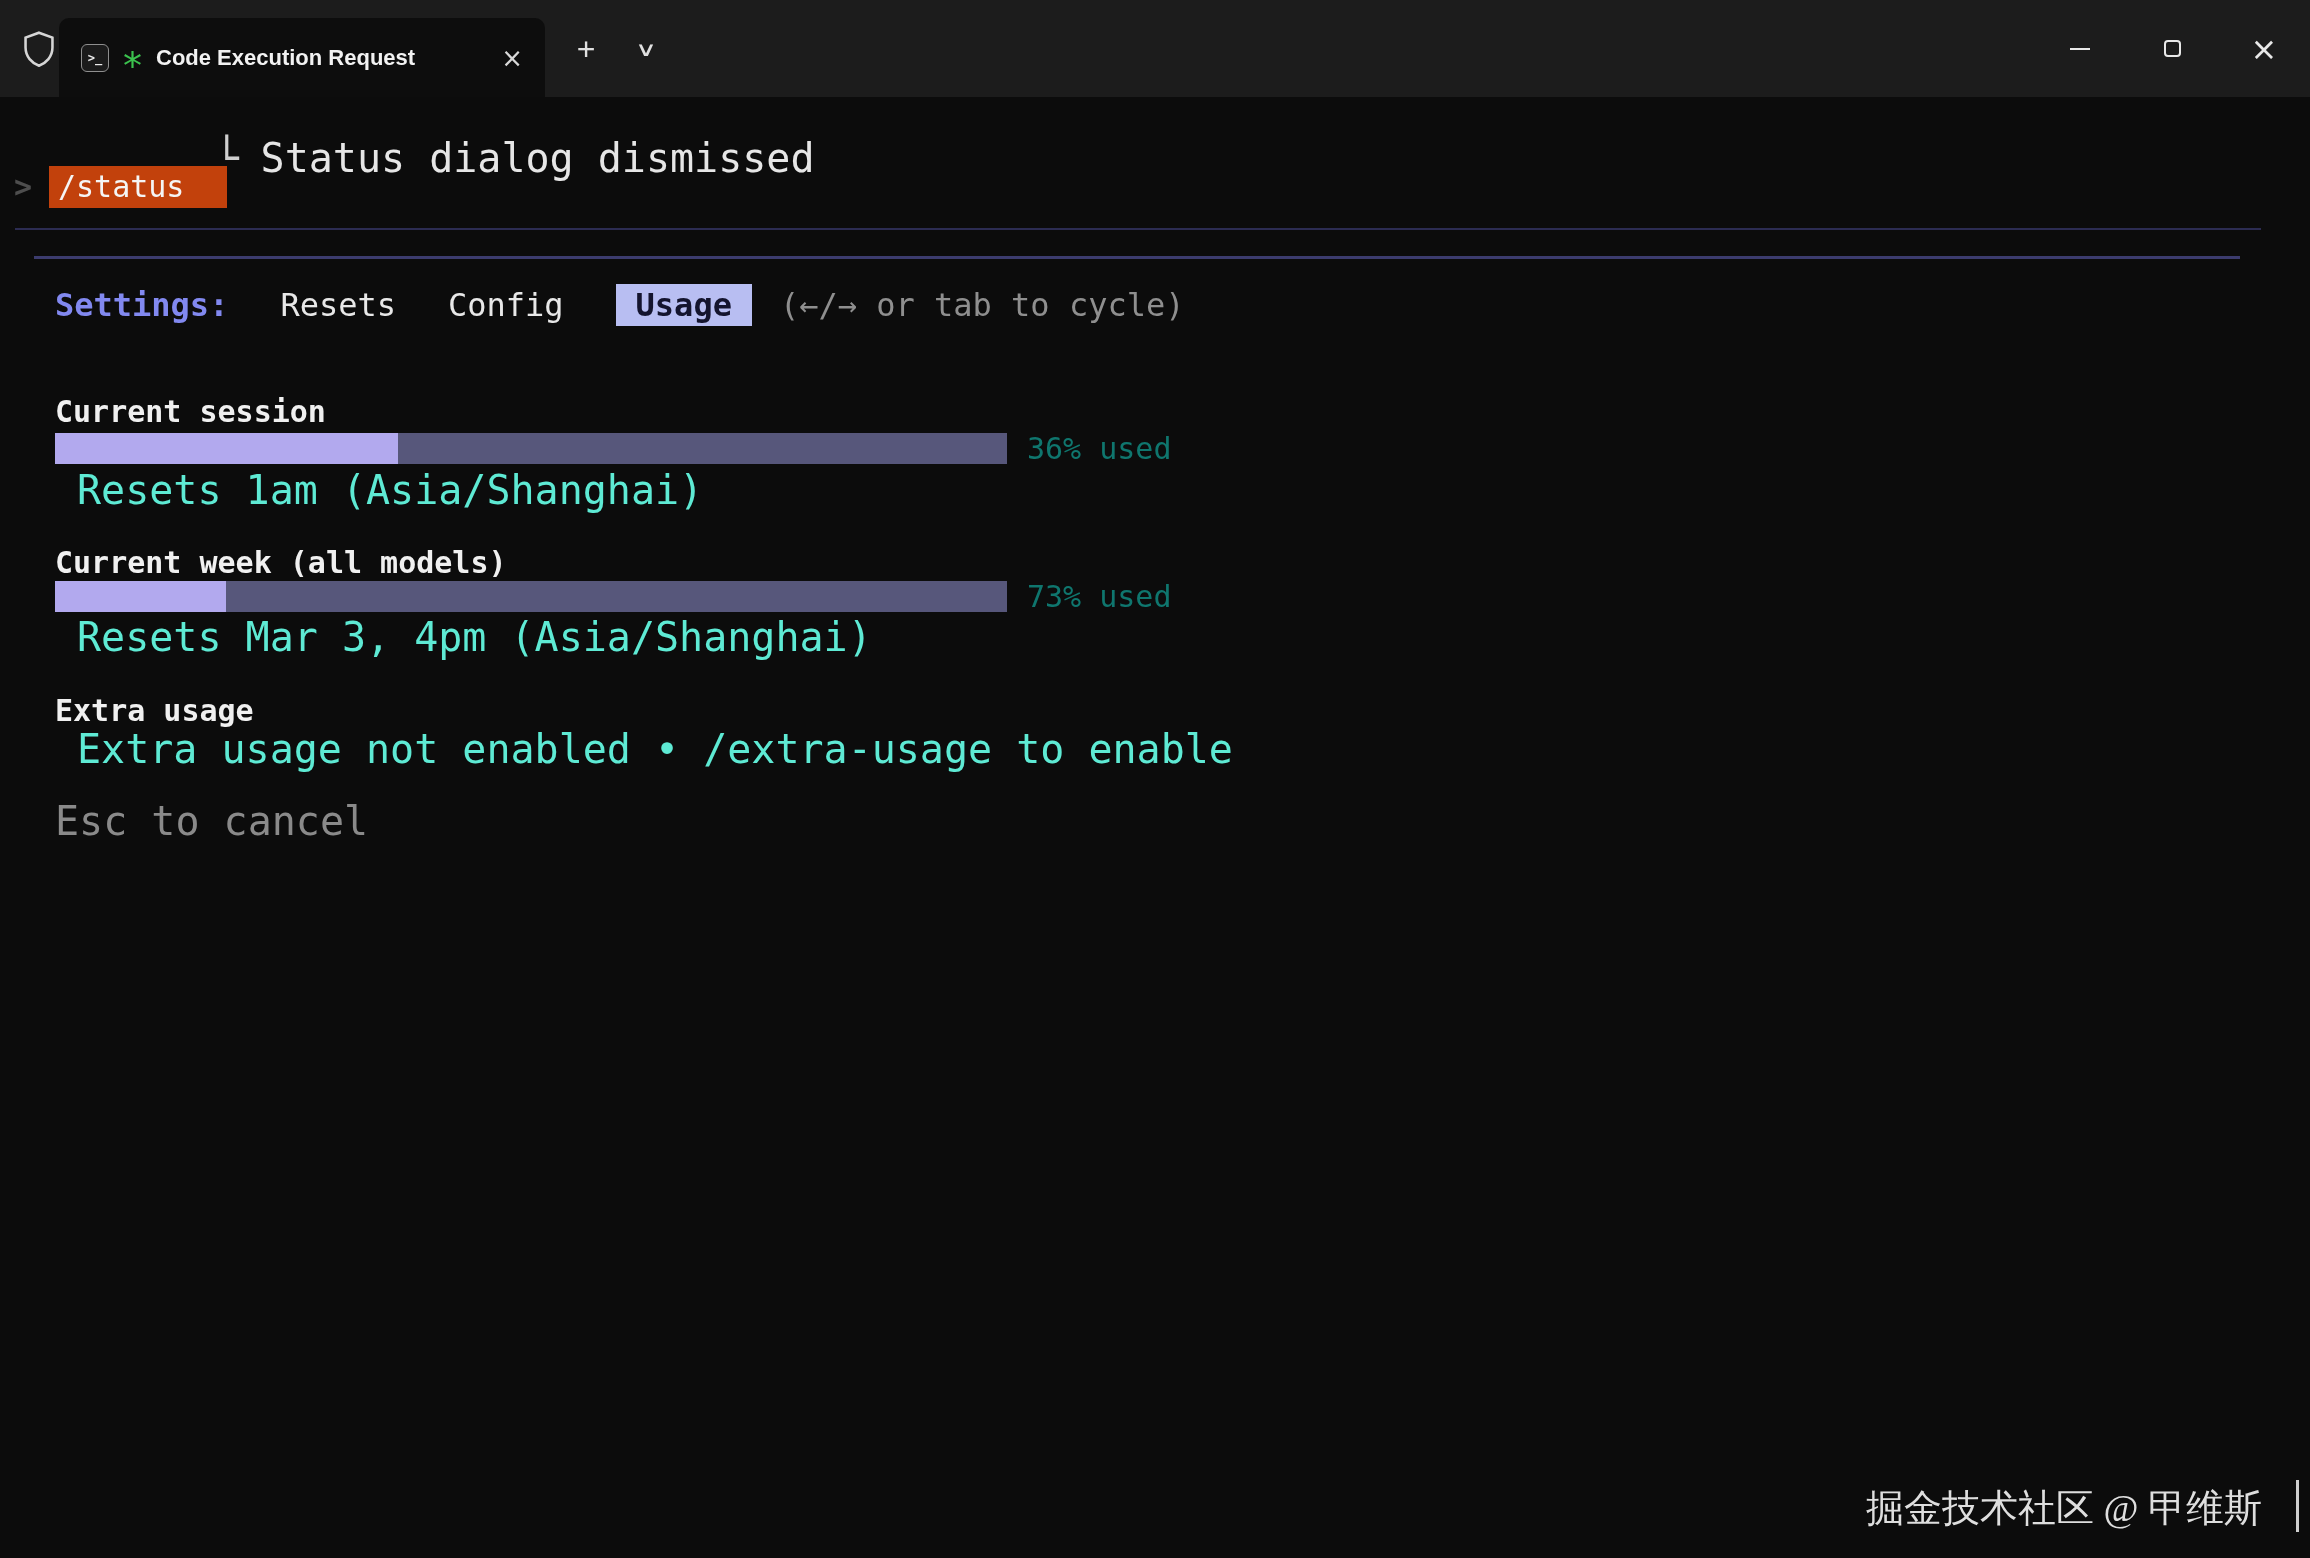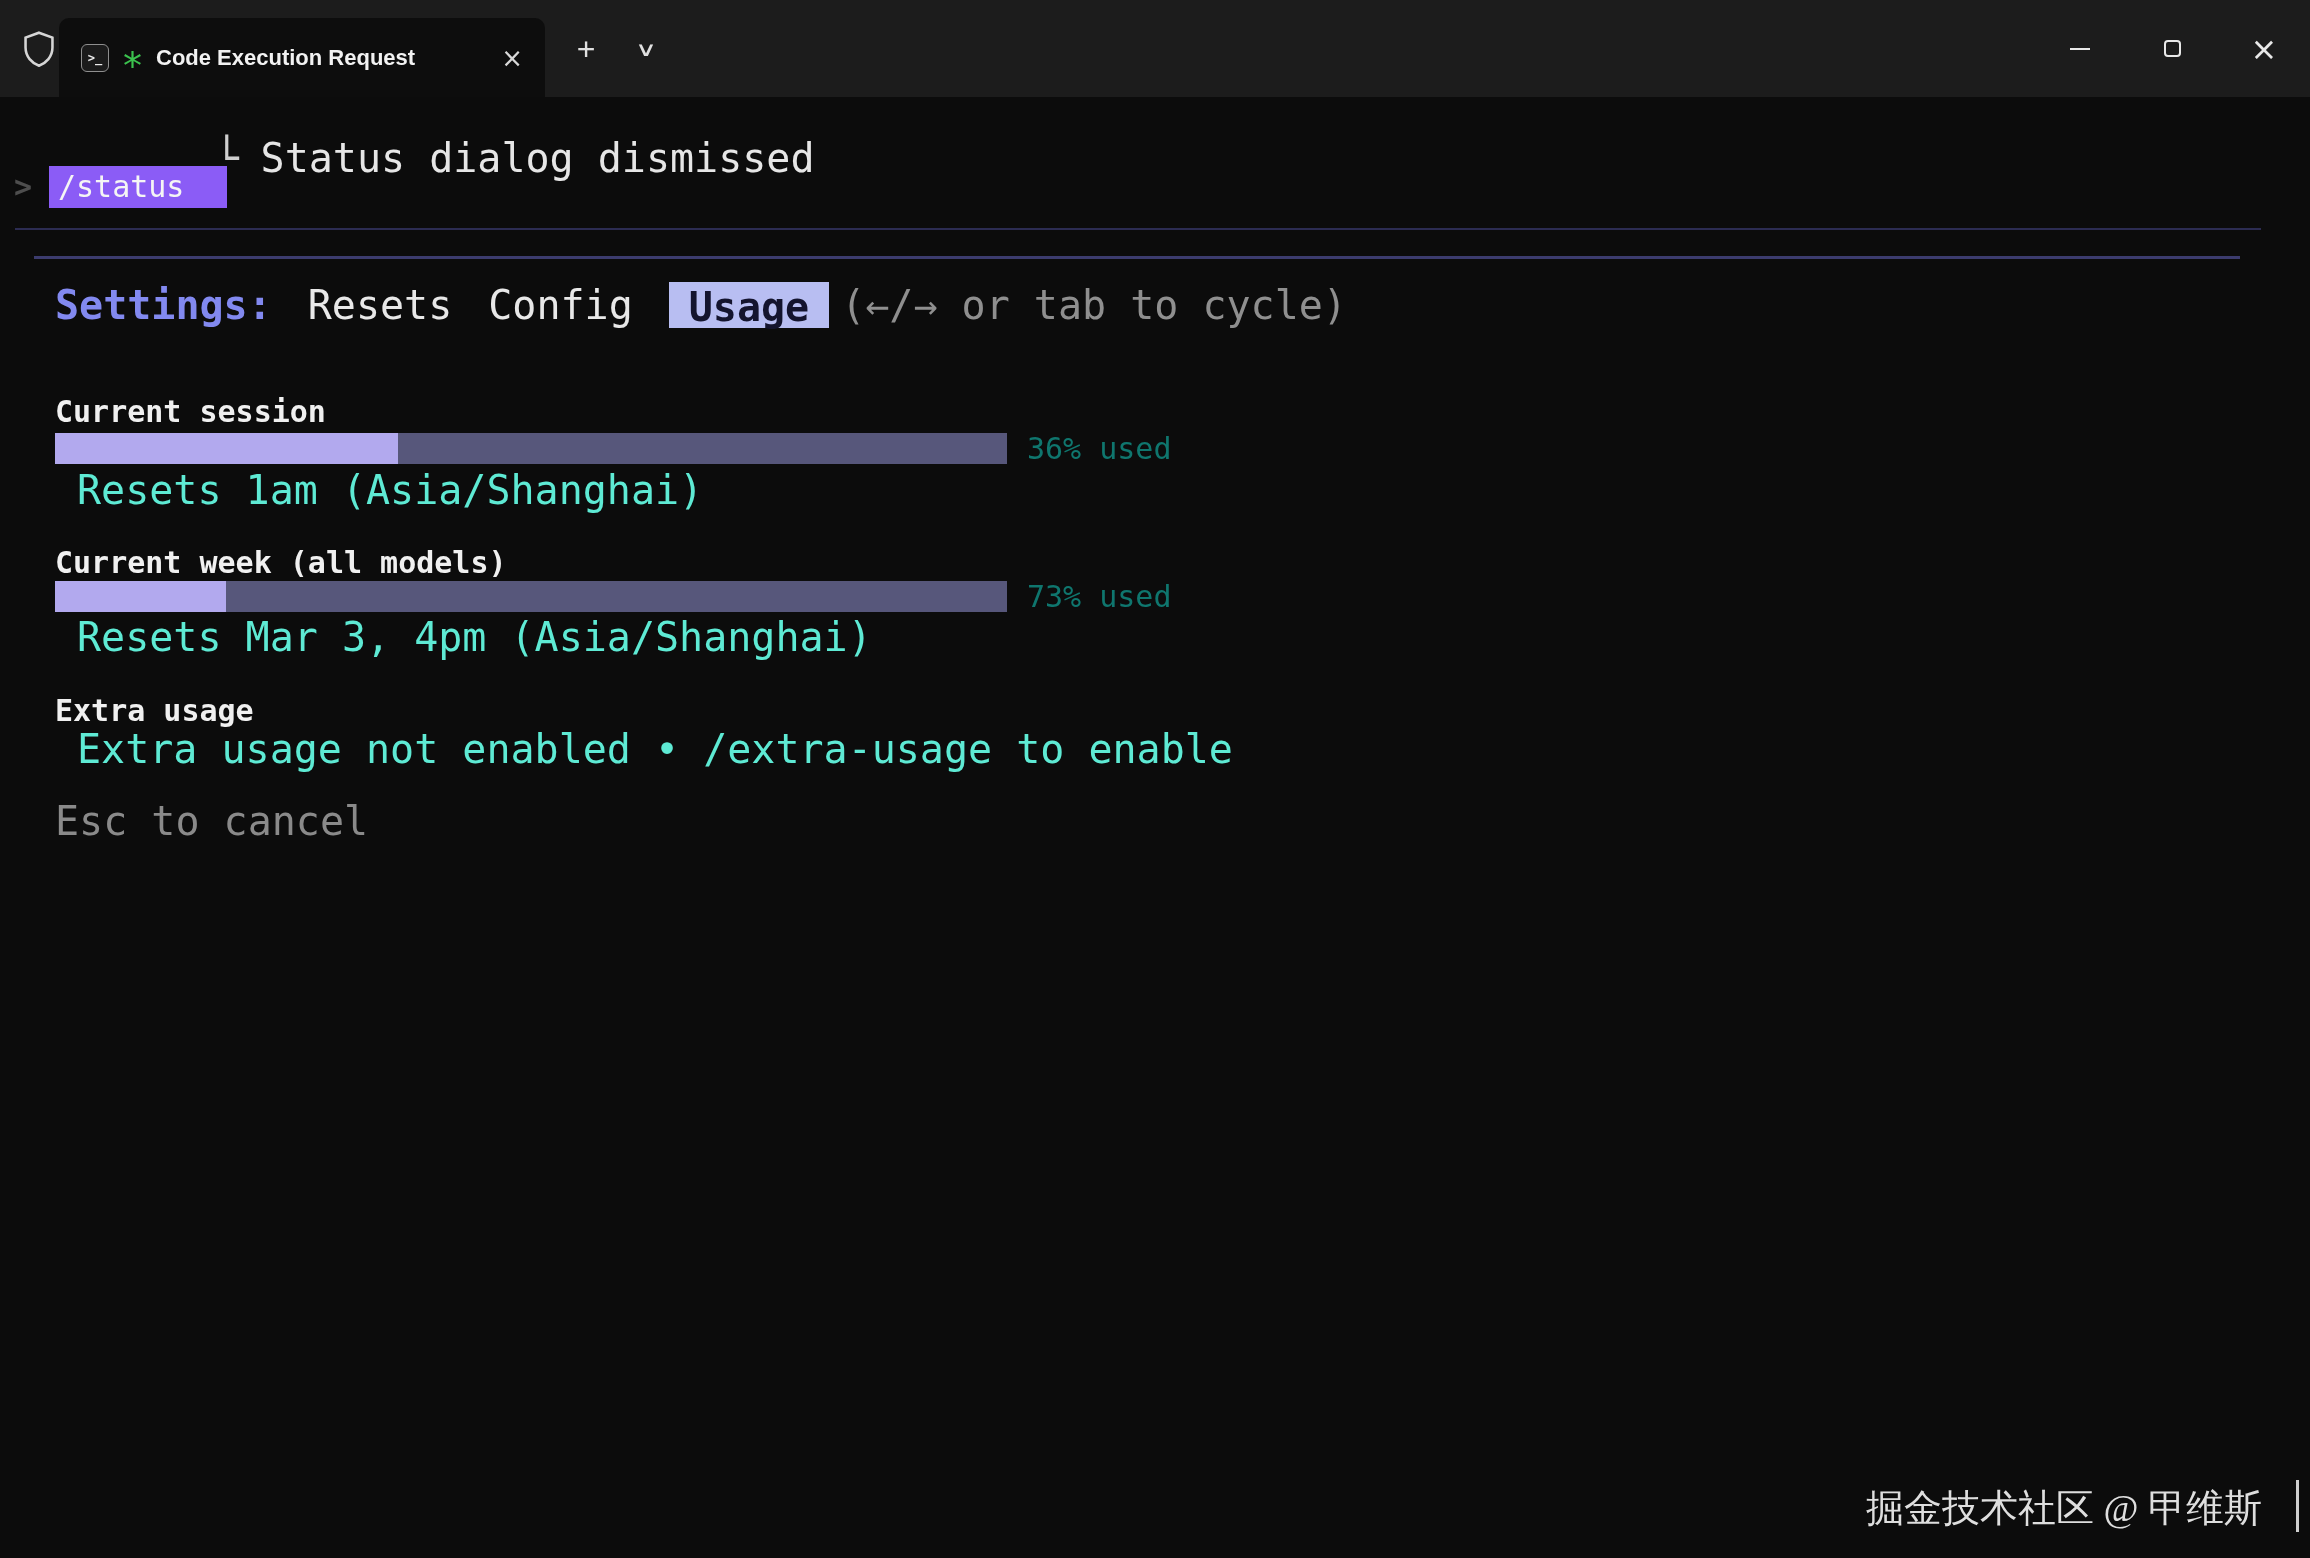--- a/index.html
+++ b/index.html
@@ -45,28 +45,28 @@
   .close-glyph { font-size:32px; color:#e9e9e9; line-height:1; font-family:"DejaVu Sans", sans-serif; }
 
   
   .line { position:absolute; left:55px; font-size:40px; line-height:40px; white-space:pre; }
   .dismissed { top:98px; left:70px; color:#e6e6e6; }
   .corner { color:#cfcfcf; margin-right:22px; }
   .prompt-chevron { position:absolute; left:14px; top:167px; font-size:30px; line-height:40px;
     color:#4e4e4e; font-weight:bold; }
   .command-pill {
     position:absolute; left:49px; top:166px; height:42px; line-height:42px; width:178px;
-    padding-left:9px; background:#8b5cf6; color:#f5f5f5; font-size:30px;
+    padding-left:9px; background:#c2410c; color:#f5f5f5; font-size:30px;
   }
   .divider { position:absolute; }
   .d1 { top:228px; left:15px; width:2246px; height:2px; background:#2c2c52; }
   .d2 { top:256px; left:34px; width:2206px; height:3px; background:#3c3c6e; }
 
   .settings-row { position:absolute; left:55px; top:282px; height:46px; display:flex;
-    gap:36px; font-size:40px; }
+    align-items:center; gap:52px; font-size:32px; }
   .settings-label { color:#8289f0; font-weight:bold; }
   .tab-option { color:#e8e8e8; }
   .tab-option.selected { background:#b8bef2; color:#14142e; font-weight:bold; padding:2px 20px; }
   .cycle-hint { color:#8f8f8f; margin-left:-24px; }
 
   .section-title { position:absolute; left:55px; font-size:30px; line-height:40px;
     font-weight:bold; color:#f0f0f0; white-space:pre; }
   #session-title { top:392px;text-align:right; }
   #week-title { top:543px; }
   #extra-title { top:691px; }

